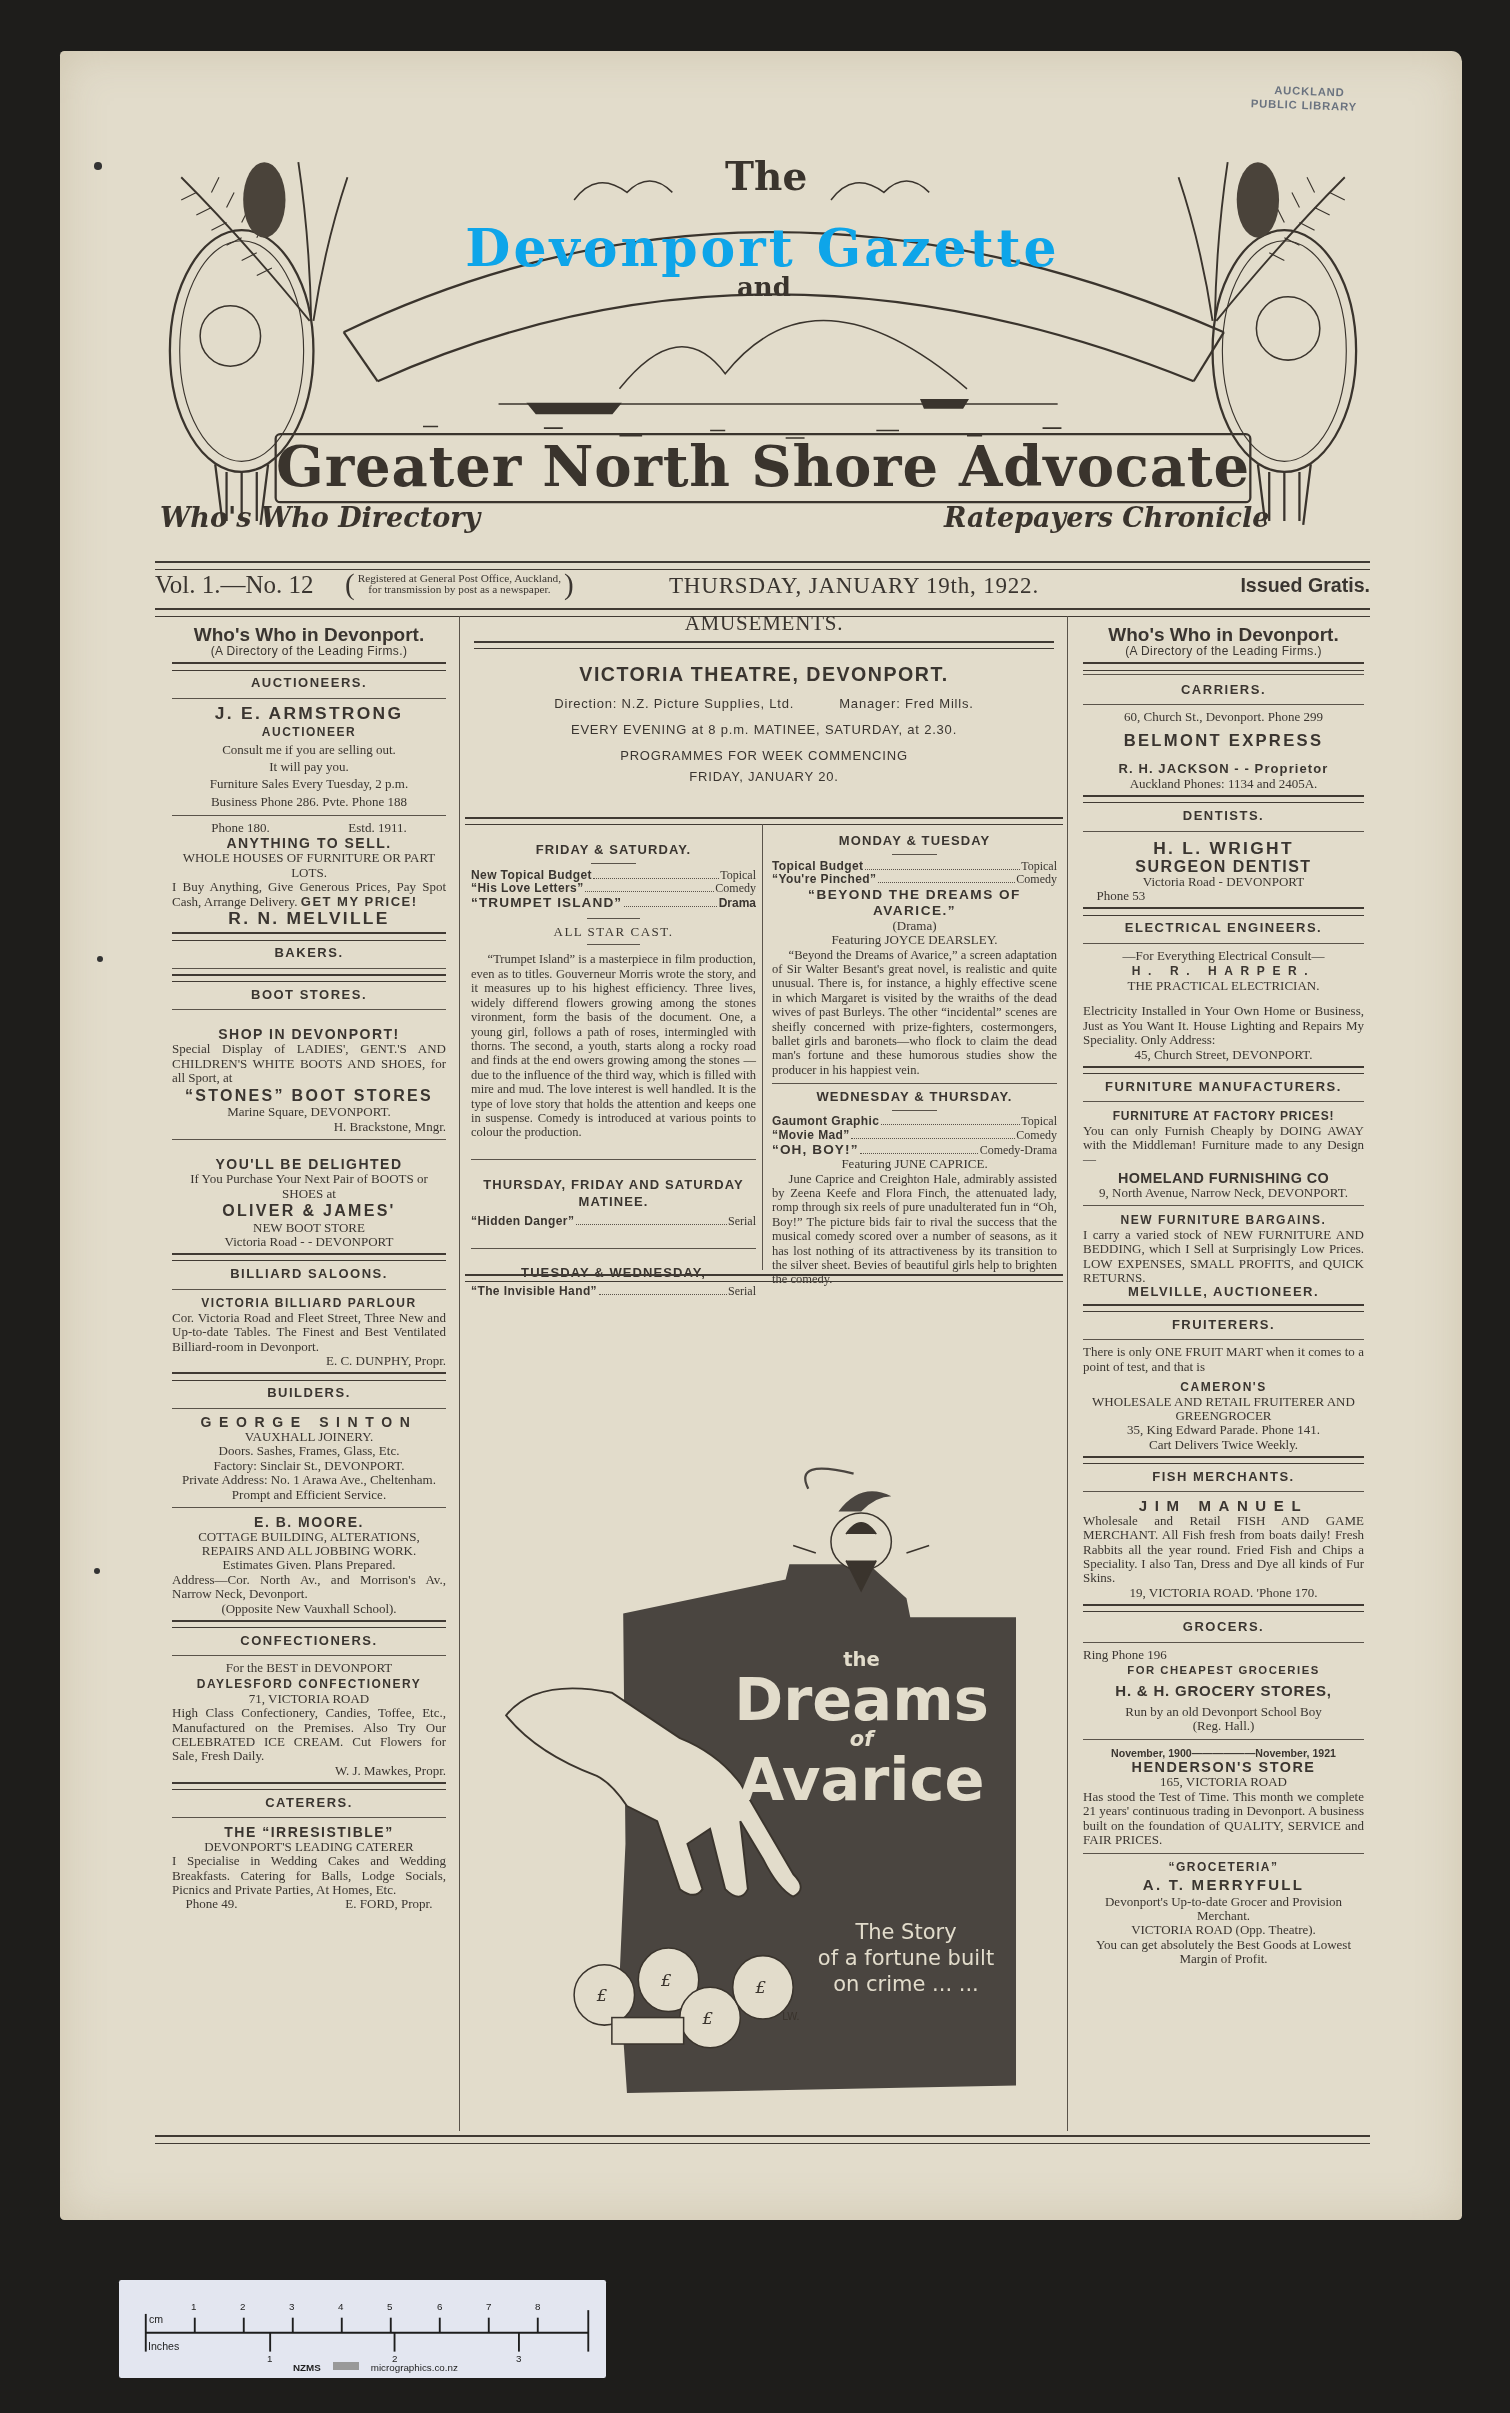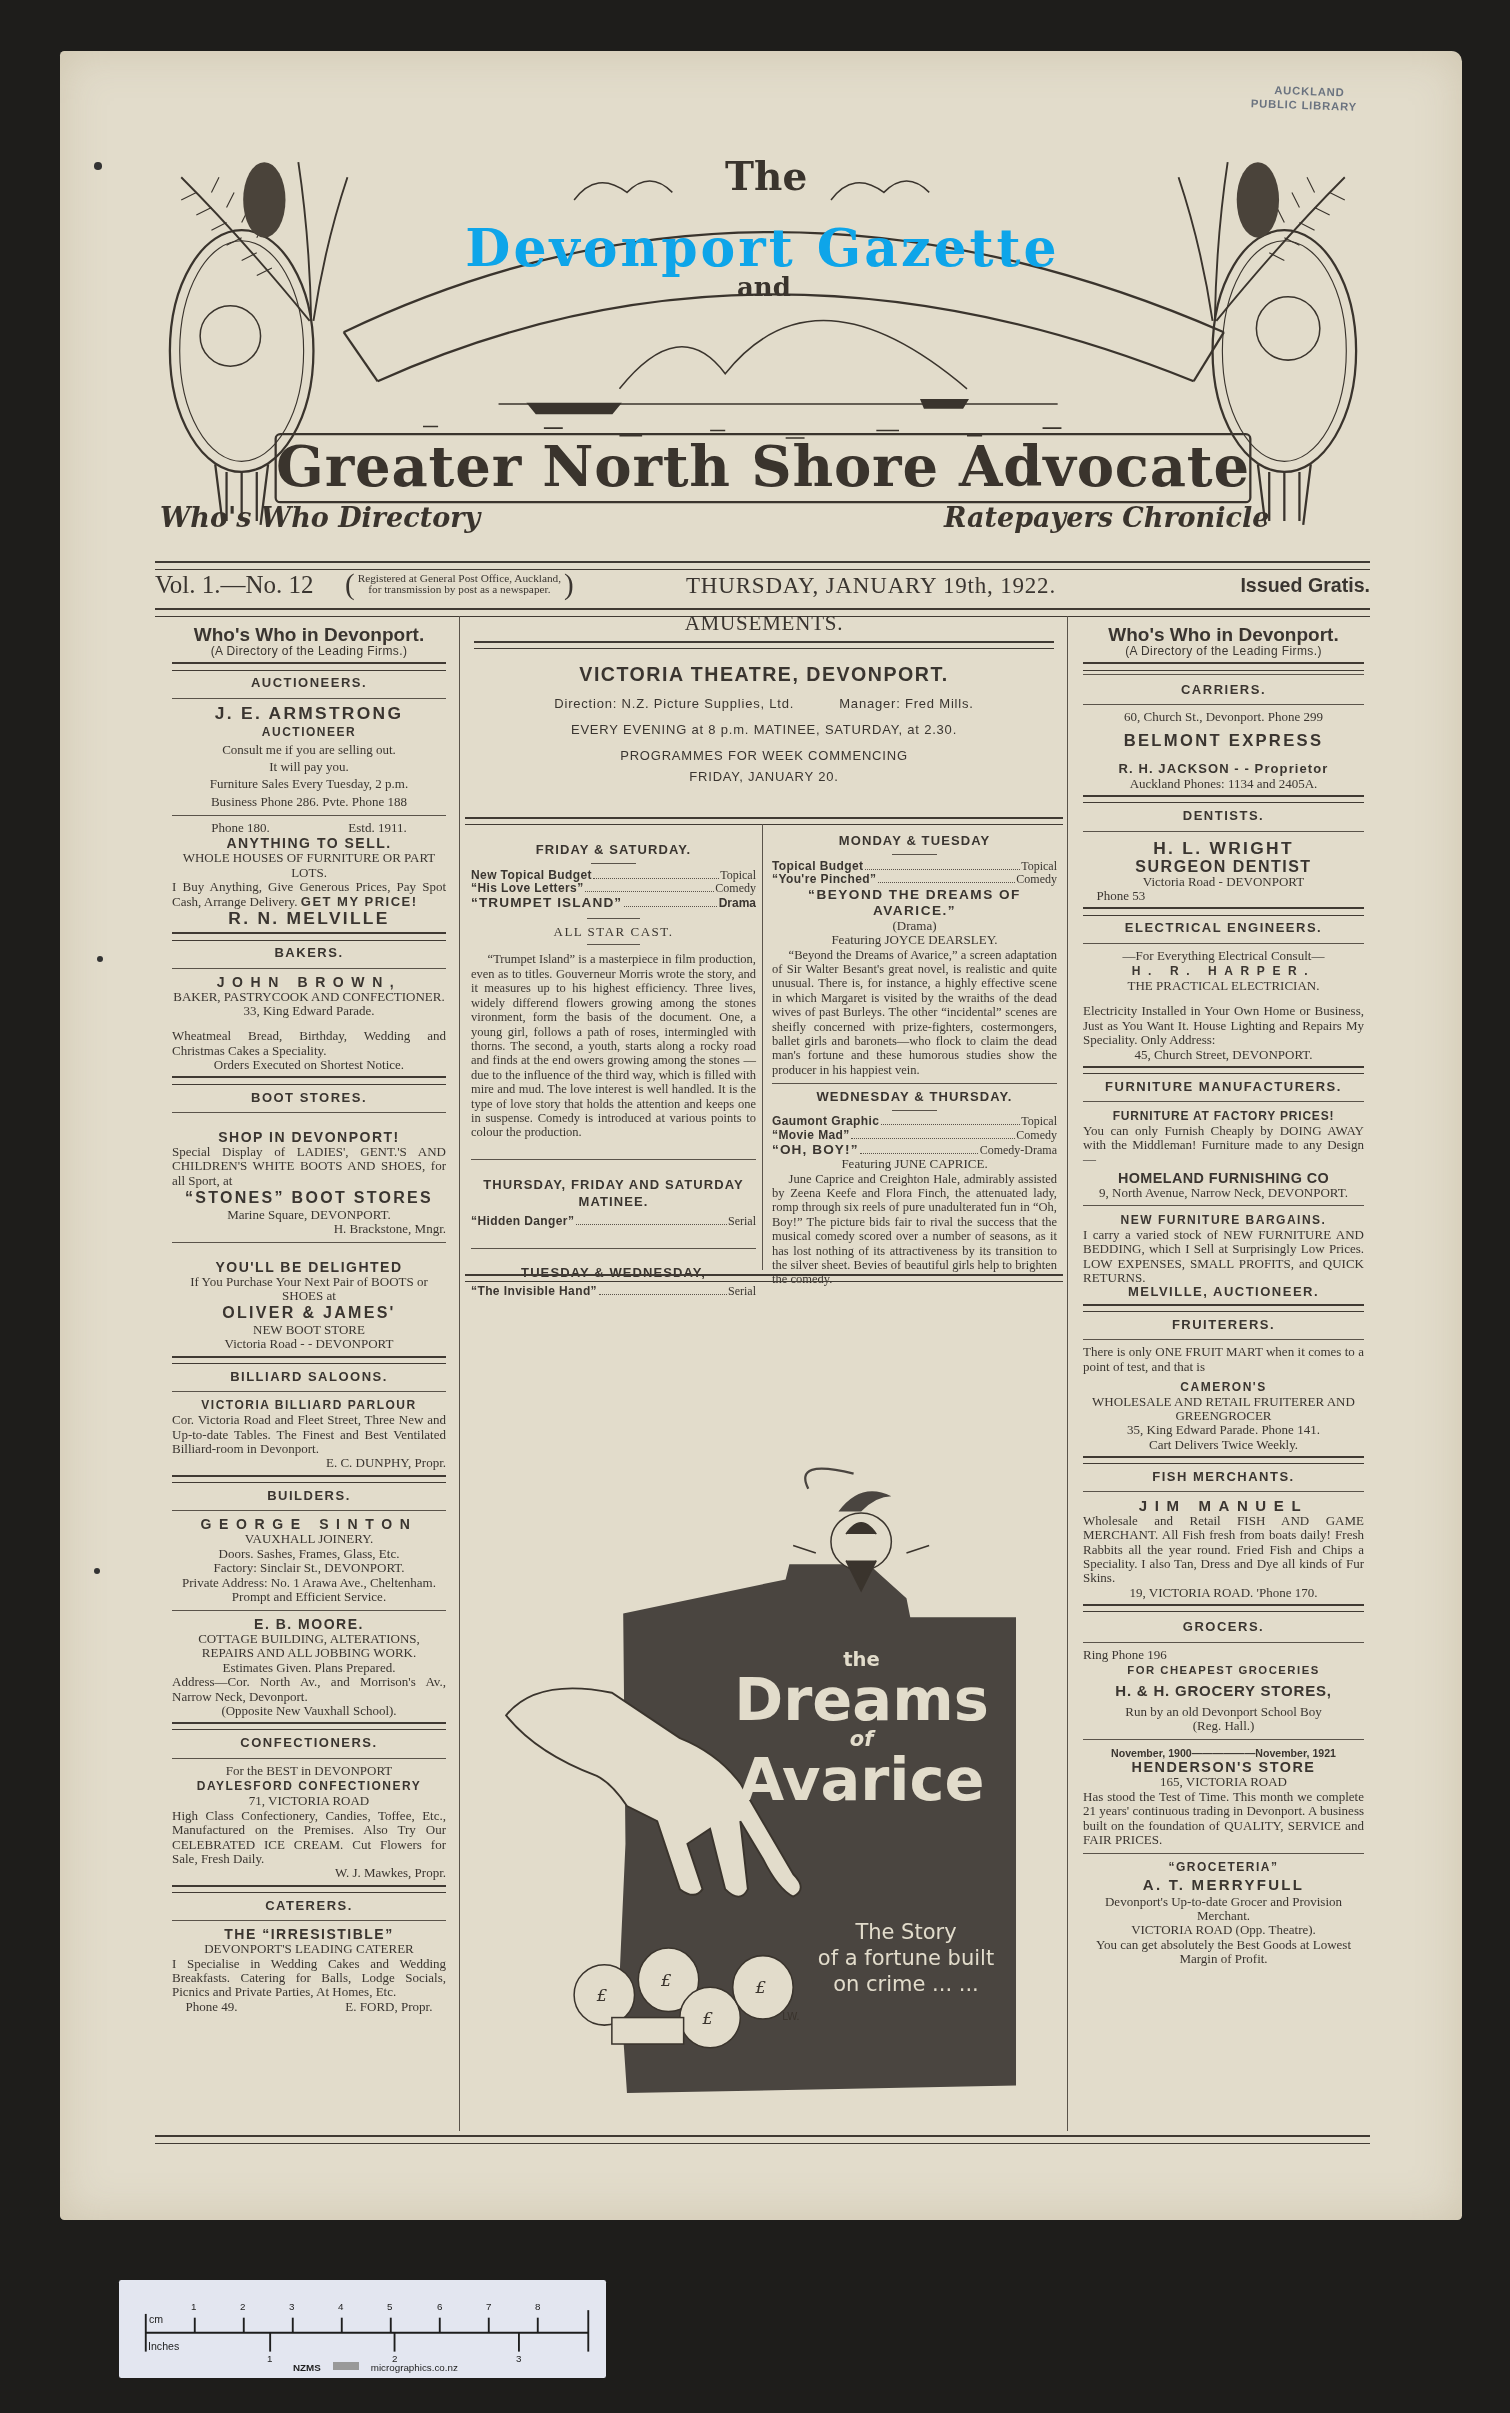--- a/index.html
+++ b/index.html
@@ -22,21 +22,21 @@
           font-weight:bold;font-size:56px;color:#3a342d;letter-spacing:0.8px;}
   .t-sub-l{position:absolute;left:9px;top:355px;font-family:"DejaVu Serif",serif;font-style:italic;font-weight:bold;font-size:27px;color:#3a342d;}
   .t-sub-r{position:absolute;left:793px;top:355px;font-family:"DejaVu Serif",serif;font-style:italic;font-weight:bold;font-size:27px;color:#3a342d;}
   
   .rule2{position:absolute;height:6px;border-top:2.3px solid #403a33;border-bottom:1.1px solid #403a33;}
   .dateline{position:absolute;left:155px;top:571px;width:1215px;height:30px;}
   .vol{position:absolute;left:0;top:0;font-size:25px;}
   .reg{position:absolute;left:187px;top:1.5px;font-size:11.3px;line-height:11.3px;display:flex;align-items:center;}
   .reg .paren{font-size:29px;line-height:23px;margin:0 3px;}
   .reg-lines{text-align:center;}
-  .date{position:absolute;left:531px;top:1.5px;font-size:23px;letter-spacing:0.8px;}
+  .date{position:absolute;left:514px;top:1.5px;font-size:23px;letter-spacing:0.8px;}
   .gratis{position:absolute;right:0;top:3px;font-family:"Liberation Sans",sans-serif;font-weight:bold;font-size:19.6px;}
   
   .col{position:absolute;text-align:center;}
   .sans{font-family:"Liberation Sans",sans-serif;}
   .b{font-weight:bold;}
   .dir-title{font-family:"Liberation Sans",sans-serif;font-weight:bold;font-size:19px;line-height:21px;}
   .dir-sub{font-family:"Liberation Sans",sans-serif;font-size:12px;line-height:13.6px;letter-spacing:0.4px;}
   .hr-thick{height:5.3px;border-top:2.3px solid #403a33;border-bottom:1.1px solid #403a33;margin:3.8px 0;}
   .hr-thin{height:0;border-top:1.1px solid #5a534a;margin:5.3px 0;}
   .hr-short{width:45px;height:0;border-top:1.1px solid #5a534a;margin:4.5px auto;}
@@ -179,28 +179,20 @@
     </div>
     <div class="nm2">ANYTHING TO SELL.</div>
     <div class="tx">WHOLE HOUSES OF FURNITURE OR PART LOTS.</div>
     <div class="tx-j"><span>I Buy Anything, Give Generous Prices, Pay Spot Cash, Arrange Delivery.</span> <span class="sans b sp">GET MY PRICE!</span></div>
     <div class="nm">R. N. MELVILLE</div>
   </div>
 
   <div class="hr-thick"></div>
   <div class="cat">BAKERS.</div>
   <div class="hr-thin"></div>
-  <div>
-    <div class="nm2 wide">JOHN BROWN,</div>
-    <div class="tx">BAKER, PASTRYCOOK AND CONFECTIONER.</div>
-    <div class="tx">33, King Edward Parade.</div>
-    <div class="gap"></div>
-    <div class="tx-j">Wheatmeal Bread, Birthday, Wedding and Christmas Cakes a Speciality.</div>
-    <div class="tx">Orders Executed on Shortest Notice.</div>
-  </div>
 
   <div class="hr-thick"></div>
   <div class="cat">BOOT STORES.</div>
   <div class="hr-thin"></div>
   <div class="gap"></div>
   <div>
     <div class="nm2">SHOP IN DEVONPORT!</div>
     <div class="tx-j">Special Display of LADIES', GENT.'S AND CHILDREN'S WHITE BOOTS AND SHOES, for all Sport, at</div>
     <div class="nm" style="font-size:16px">“STONES” BOOT STORES</div>
     <div class="tx">Marine Square, DEVONPORT.</div>

